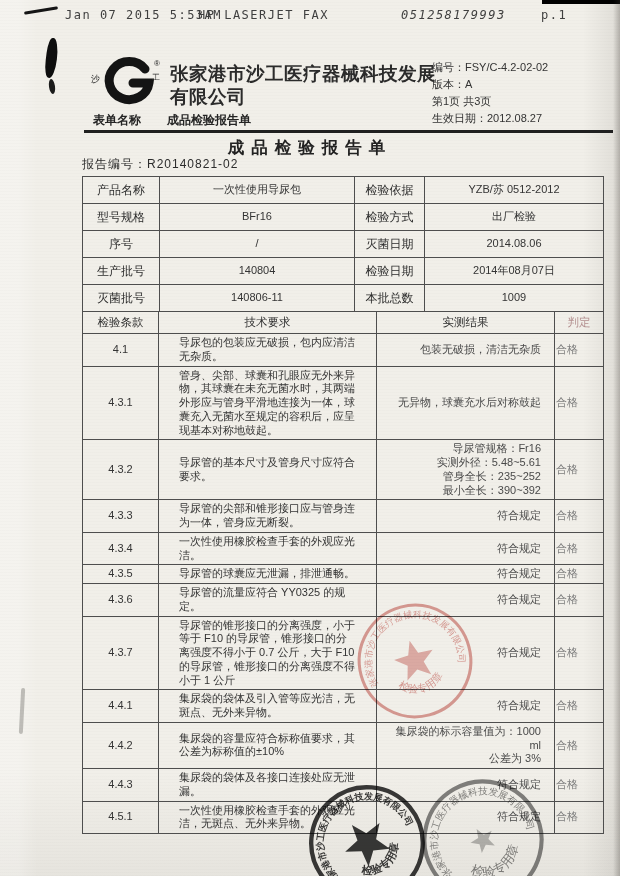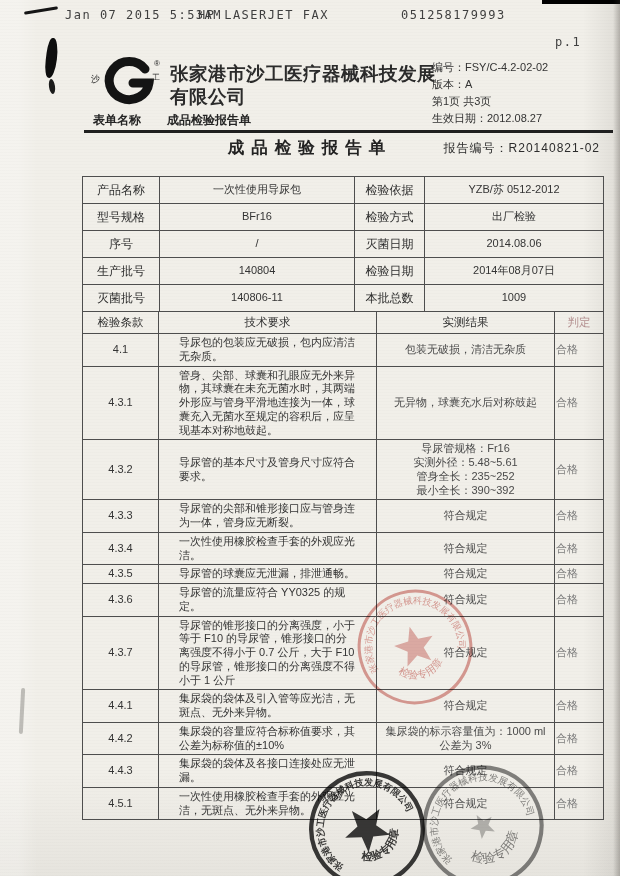--- a/index.html
+++ b/index.html
@@ -25,48 +25,48 @@
   .art-topline{right:0;top:0;width:78px;height:4px;background:#000;}
   .art-edge{right:0;top:0;width:7px;height:876px;background:linear-gradient(to right,transparent,rgba(60,55,50,.28));}
   .art-smear{left:20px;top:688px;width:4px;height:46px;background:rgba(90,88,84,.35);transform:rotate(3deg);border-radius:2px;}
 
   
   .fax-line{position:absolute;left:65px;top:8px;width:540px;height:16px;
     font-family:"DejaVu Sans Mono","Liberation Mono",monospace;font-size:12px;color:#3f3f3f;letter-spacing:1.5px;}
   .fax-line span{position:absolute;top:0;white-space:nowrap;}
   .fax-ts{left:0;}
   .fax-dev{left:133px;}
-  .fax-num{left:336px;}
-  .fax-page{left:490px;margin-top:27px;}
+  .fax-num{left:336px;font-style:italic;}
+  .fax-page{left:476px;}
 
   
   .logo{position:absolute;left:90px;top:56px;width:78px;height:54px;}
   .company-name{position:absolute;left:170px;top:62px;width:270px;font-size:18.5px;font-weight:600;color:#2b2b2b;letter-spacing:.5px;line-height:1.25;}
   .head-info{position:absolute;left:432px;top:59px;width:182px;font-size:11px;color:#333;line-height:17px;white-space:nowrap;}
   .head-info .row{display:block;}
   .form-name-row{position:absolute;left:93px;top:112px;font-size:12px;font-weight:bold;color:#242424;}
   .form-name-row .gap{display:inline-block;width:26px;}
   .head-rule{position:absolute;left:84px;top:130px;width:529px;height:3px;background:#202020;}
 
   
   .doc-title{position:absolute;left:0;top:137px;width:620px;text-align:center;font-size:16.5px;font-weight:bold;letter-spacing:7px;color:#222;}
-  .report-no{position:absolute;left:82px;top:140px;width:518px;text-align:right;font-size:12px;color:#2c2c2c;letter-spacing:1px;}
+  .report-no{position:absolute;left:82px;top:156px;width:518px;text-align:left;font-size:12px;color:#2c2c2c;letter-spacing:1px;}
 
   
   .tables-wrap{position:absolute;left:82px;top:176px;width:521px;}
   table{border-collapse:collapse;width:521px;table-layout:fixed;}
   td,th{border:1px solid #4e4e4e;font-size:11px;line-height:1.25;color:#343434;vertical-align:middle;overflow:hidden;}
   .info-table td{height:24px;text-align:center;}
   .info-table .lbl{font-size:12px;color:#2c2c2c;}
   .main-table{margin-top:-1px;}
   .main-table th{height:19px;font-weight:normal;font-size:11.5px;color:#2e2e2e;}
   .main-table th.verdict-h{color:#b38f8f;}
   .main-table td.clause{text-align:center;}
   .main-table td.req{padding:2px 20px;text-align:left;}
-  .main-table td.res{padding:2px 5px;text-align:center;color:#4a4a4a;white-space:pre-line;}
+  .main-table td.res{padding:2px 13px;text-align:right;color:#4a4a4a;white-space:pre-line;}
   .main-table td.verdict{color:#7d7d7d;font-size:11px;}
 
   
   .stamp{position:absolute;mix-blend-mode:multiply;}
   .stamp svg{display:block;width:100%;height:auto;}
   .stamp-red{left:272px;bottom:112px;width:122px;color:#c2433b;opacity:.5;transform:rotate(-15deg);}
   .after-table{position:relative;height:0;}
   .stamp-dark{left:224px;top:-52px;width:122px;color:#1f1f1f;opacity:.88;transform:rotate(-40deg);}
   .stamp-gray{left:337px;top:-58px;width:128px;color:#4d4d4d;opacity:.68;transform:rotate(-30deg);}
 </style>

